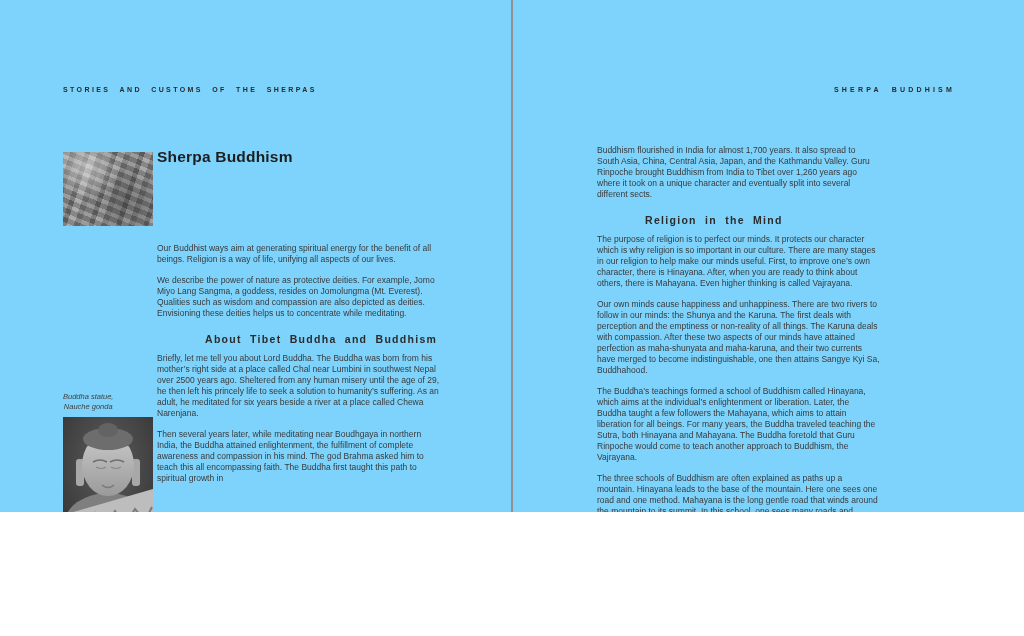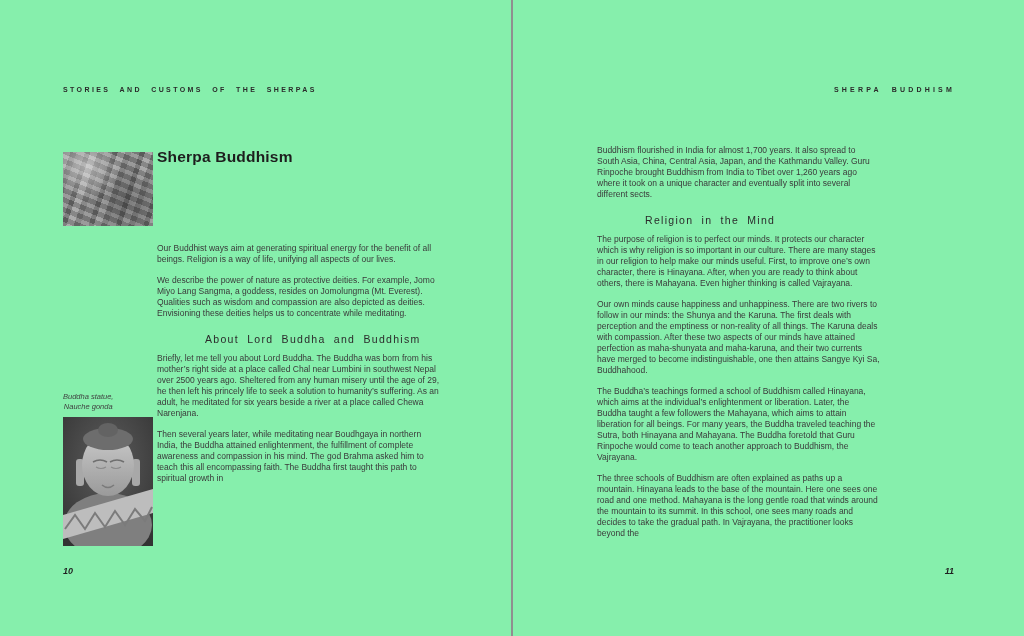--- a/index.html
+++ b/index.html
@@ -1,17 +1,17 @@
 <!DOCTYPE html>
 <html><head>
 <meta charset="utf-8">
 <style>
   html,body{margin:0;padding:0;background:#ffffff;}
   .spread{
-    position:relative;width:1024px;height:636px;background:#86efac;overflow:hidden;
+    position:relative;width:1024px;height:512px;background:#7dd3fc;overflow:hidden;
     font-family:"Liberation Sans", sans-serif;color:#3a3a3a;
   }
   .gutter{position:absolute;left:511px;top:0;width:2px;height:636px;background:#8f8f8f;}
 
   .running-header{
     position:absolute;top:86px;font-size:7px;font-weight:bold;color:#2a2a2a;
     letter-spacing:2.4px;word-spacing:5px;white-space:nowrap;
   }
   .rh-left{left:63px;}
   .rh-right{right:69px;letter-spacing:3.2px;}
@@ -20,21 +20,21 @@
     position:absolute;left:157px;top:148px;margin:0;
     font-size:15.5px;font-weight:bold;color:#1d1d1d;letter-spacing:0.2px;
   }
 
   .body-col{position:absolute;width:283px;font-size:8.5px;line-height:11px;color:#3a3a3a;}
   .body-col p{margin:0 0 10px 0;}
   .left-col{left:157px;top:243px;}
   .right-col{left:597px;top:145px;}
 
   .section-heading{
-    font-size:10.5px;font-weight:400;color:#2b2b2b;
+    font-size:10.5px;font-weight:700;color:#2b2b2b;
     letter-spacing:1.3px;word-spacing:4px;margin:15px 0 8px 0;padding-left:48px;
   }
 
   .photo{position:absolute;left:63px;}
   .photo-carving{
     top:152px;width:90px;height:74px;
     background:
       radial-gradient(circle at 25% 20%, rgba(235,235,235,0.55), rgba(235,235,235,0) 38%),
       radial-gradient(circle at 72% 68%, rgba(35,35,35,0.35), rgba(35,35,35,0) 48%),
       repeating-linear-gradient(22deg, rgba(255,255,255,0.14) 0 4px, rgba(0,0,0,0.14) 4px 9px),
@@ -60,21 +60,21 @@
   <div>
     <div class="running-header rh-left">STORIES AND CUSTOMS OF THE SHERPAS</div>
 
     <div class="photo photo-carving"></div>
 
     <h1 class="chapter-title">Sherpa Buddhism</h1>
 
     <div class="body-col left-col">
       <p>Our Buddhist ways aim at generating spiritual energy for the benefit of all beings.  Religion is a way of life, unifying all aspects of our lives.</p>
       <p>We describe the power of nature as protective deities.  For example, Jomo Miyo Lang Sangma, a goddess, resides on Jomolungma (Mt. Everest).  Qualities such as wisdom and compassion are also depicted as deities.  Envisioning these deities helps us to concentrate while meditating.</p>
-      <h2 class="section-heading">About Lord Buddha and Buddhism</h2>
+      <h2 class="section-heading">About Tibet Buddha and Buddhism</h2>
       <p>Briefly, let me tell you about Lord Buddha.  The Buddha was born from his mother’s right side at a place called Chal near Lumbini in southwest Nepal over 2500 years ago.  Sheltered from any human misery until the age of 29, he then left his princely life to seek a solution to humanity’s suffering.  As an adult, he meditated for six years beside a river at a place called Chewa Narenjana.</p>
       <p>Then several years later, while meditating near Boudhgaya in northern India, the Buddha attained enlightenment, the fulfillment of complete awareness and compassion in his mind.  The god Brahma asked him to teach this all encompassing faith.  The Buddha first taught this path to spiritual growth in</p>
     </div>
 
     <div class="figure-caption">
       <div>Buddha statue,</div>
       <div>Nauche gonda</div>
     </div>
 
     <div class="photo photo-buddha">

